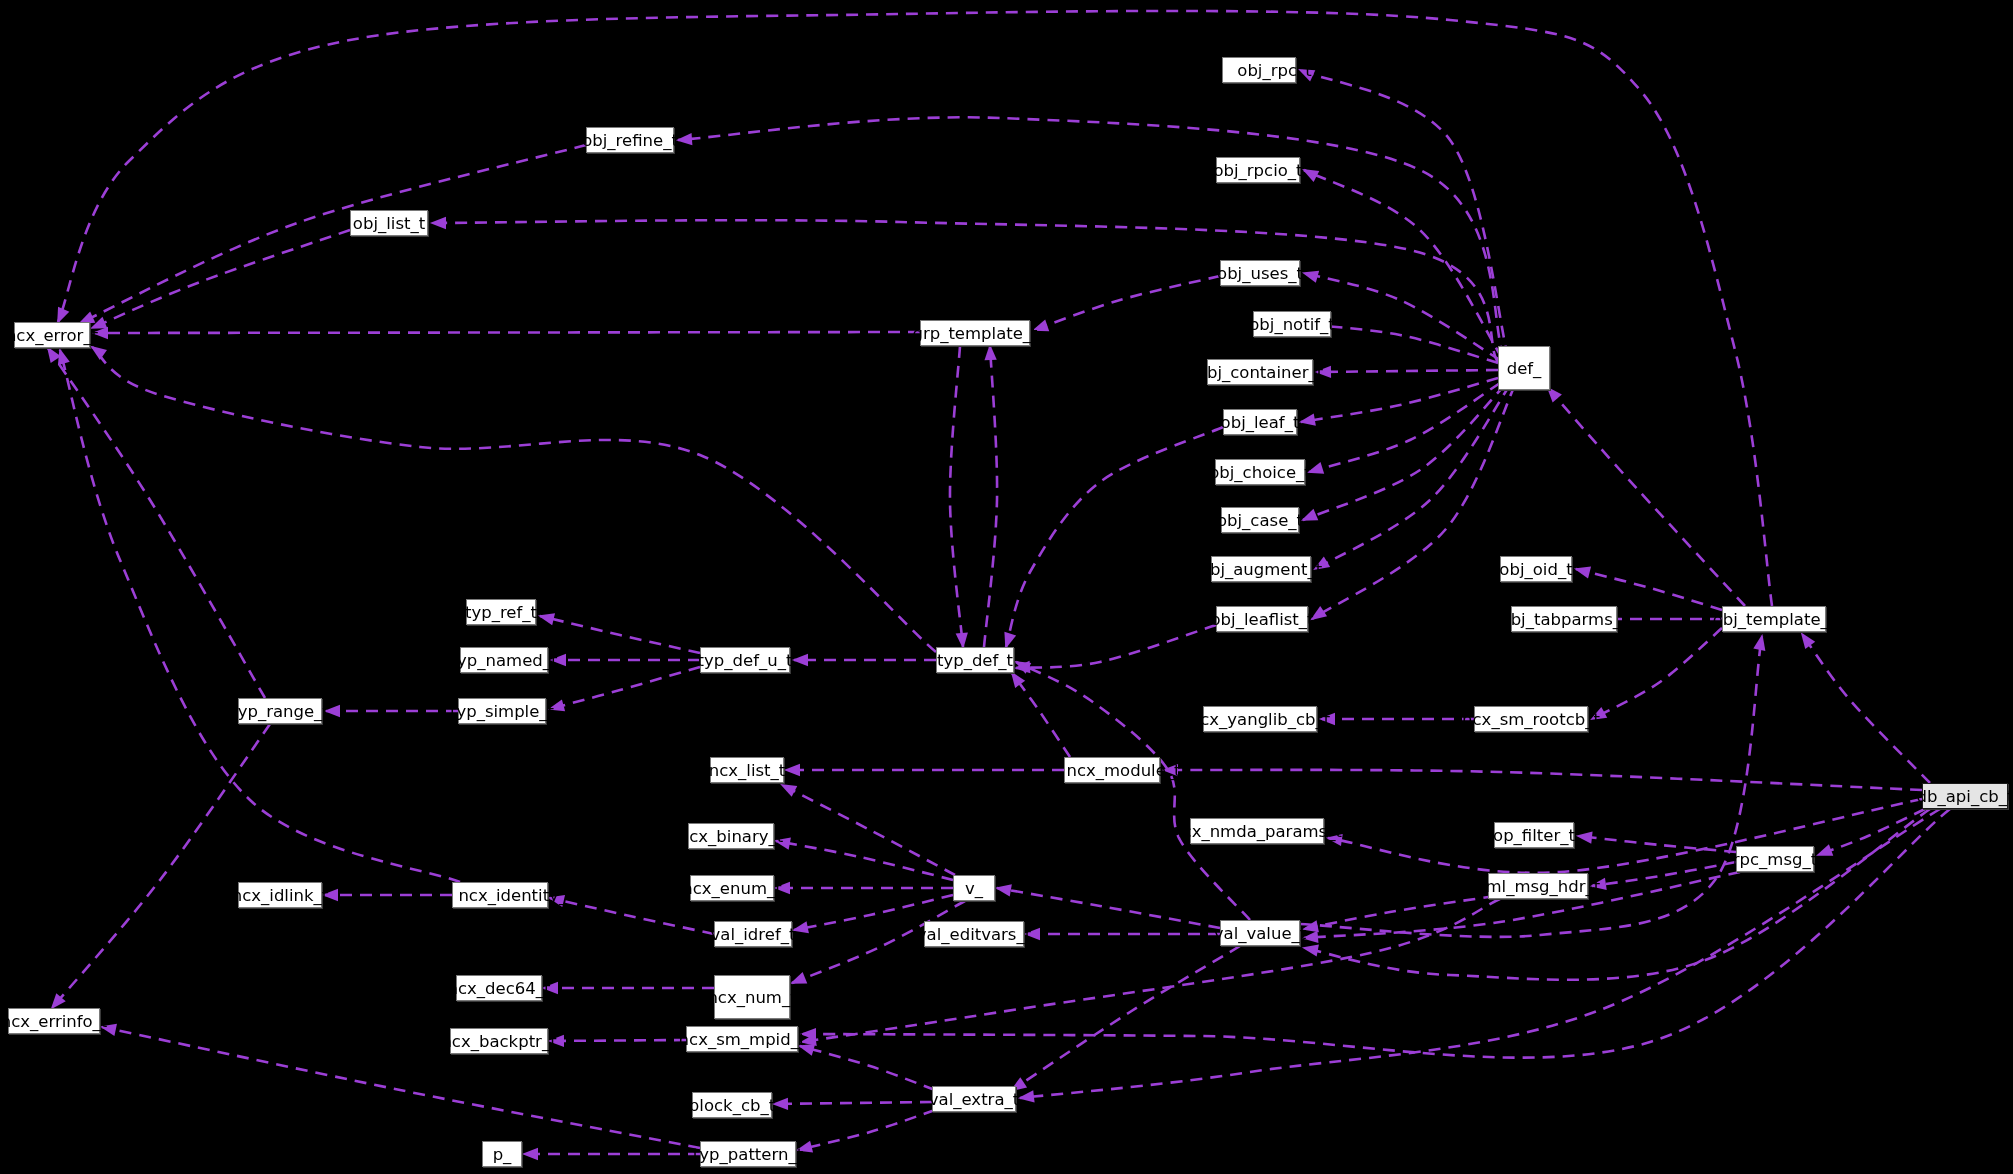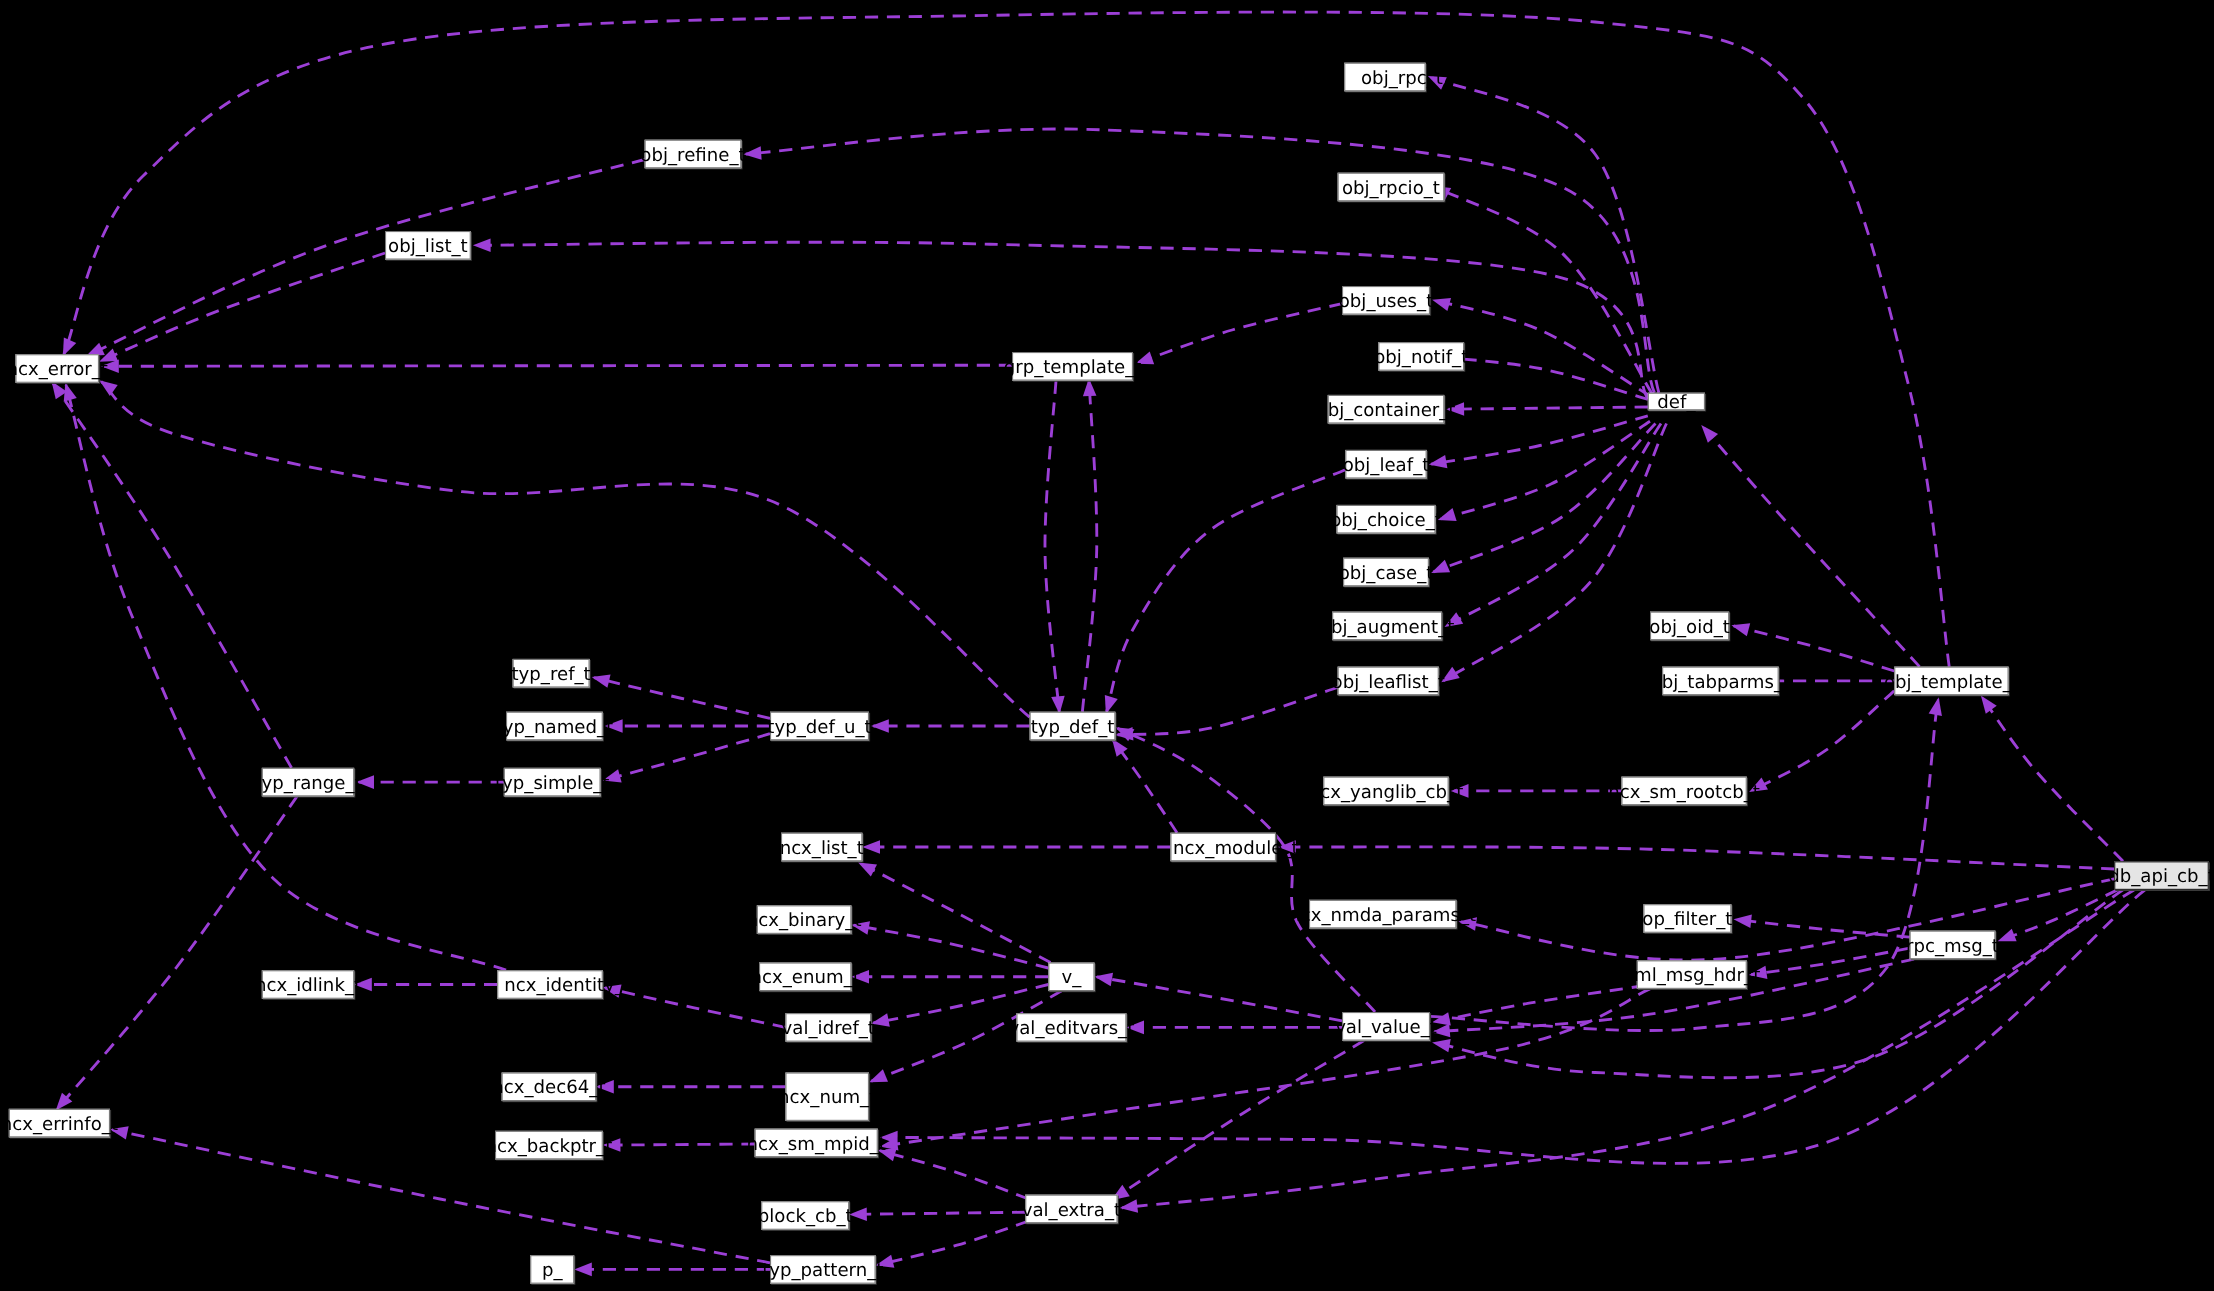--- a/index.html
+++ b/index.html
@@ -91,26 +91,26 @@
         <path d="M686,1040 L550,1041" stroke="#9C3FD6" stroke-width="2.6" stroke-dasharray="12 8" marker-end="url(#arrow)"></path>
         <path d="M586,145 C538.3333333333334,157.83333333333334 384.3333333333333,192.33333333333334 300,222 C215.66666666666669,251.66666666666666 116.66666666666666,306.1666666666667 80,323" stroke="#9C3FD6" stroke-width="2.6" stroke-dasharray="12 8" marker-end="url(#arrow)"></path>
         <path d="M350,230 C325,238.66666666666666 243,265.6666666666667 200,282 C157,298.3333333333333 110,320.3333333333333 92,328" stroke="#9C3FD6" stroke-width="2.6" stroke-dasharray="12 8" marker-end="url(#arrow)"></path>
       </g>
   </svg>
   <div id="node-layer">
       <div class="node" style="left: 14px; top: 322px; width: 76px; height: 26px;">ncx_error_t</div>
       <div class="node" style="left: 586px; top: 127px; width: 88px; height: 26px;">obj_refine_t</div>
       <div class="node" style="left: 350px; top: 210px; width: 78px; height: 26px;">obj_list_t</div>
       <div class="node" style="left: 1222px; top: 57px; width: 74px; height: 26px; padding-left: 31px;">obj_rpc_t</div>
-      <div class="node" style="left: 1216px; top: 157px; width: 97px; height: 26px;">obj_rpcio_t</div>
+      <div class="node" style="left: 1216px; top: 157px; width: 84px; height: 26px;">obj_rpcio_t</div>
       <div class="node" style="left: 1220px; top: 260px; width: 80px; height: 26px;">obj_uses_t</div>
       <div class="node" style="left: 1220px; top: 311px; width: 78px; height: 26px; margin-left: 33px;">obj_notif_t</div>
       <div class="node" style="left: 1207px; top: 359px; width: 106px; height: 26px;">obj_container_t</div>
       <div class="node" style="left: 920px; top: 320px; width: 110px; height: 26px;">grp_template_t</div>
-      <div class="node" style="left: 1498px; top: 357px; width: 52px; height: 16px;">def_</div>
+      <div class="node" style="left: 1498px; top: 346px; width: 52px; height: 44px;">def_</div>
       <div class="node" style="left: 1223px; top: 409px; width: 74px; height: 26px;">obj_leaf_t</div>
       <div class="node" style="left: 1215px; top: 459px; width: 90px; height: 26px;">obj_choice_t</div>
       <div class="node" style="left: 1221px; top: 507px; width: 78px; height: 26px;">obj_case_t</div>
       <div class="node" style="left: 1211px; top: 556px; width: 100px; height: 26px;">obj_augment_t</div>
       <div class="node" style="left: 1216px; top: 606px; width: 92px; height: 26px;">obj_leaflist_t</div>
       <div class="node" style="left: 1500px; top: 556px; width: 72px; height: 26px;">obj_oid_t</div>
       <div class="node" style="left: 1480px; top: 606px; width: 106px; height: 26px; margin-left: 31px;">obj_tabparms_t</div>
       <div class="node" style="left: 1722px; top: 606px; width: 104px; height: 26px;">obj_template_t</div>
       <div class="node" style="left: 466px; top: 599px; width: 70px; height: 26px;">typ_ref_t</div>
       <div class="node" style="left: 460px; top: 647px; width: 88px; height: 26px;">typ_named_t</div>

